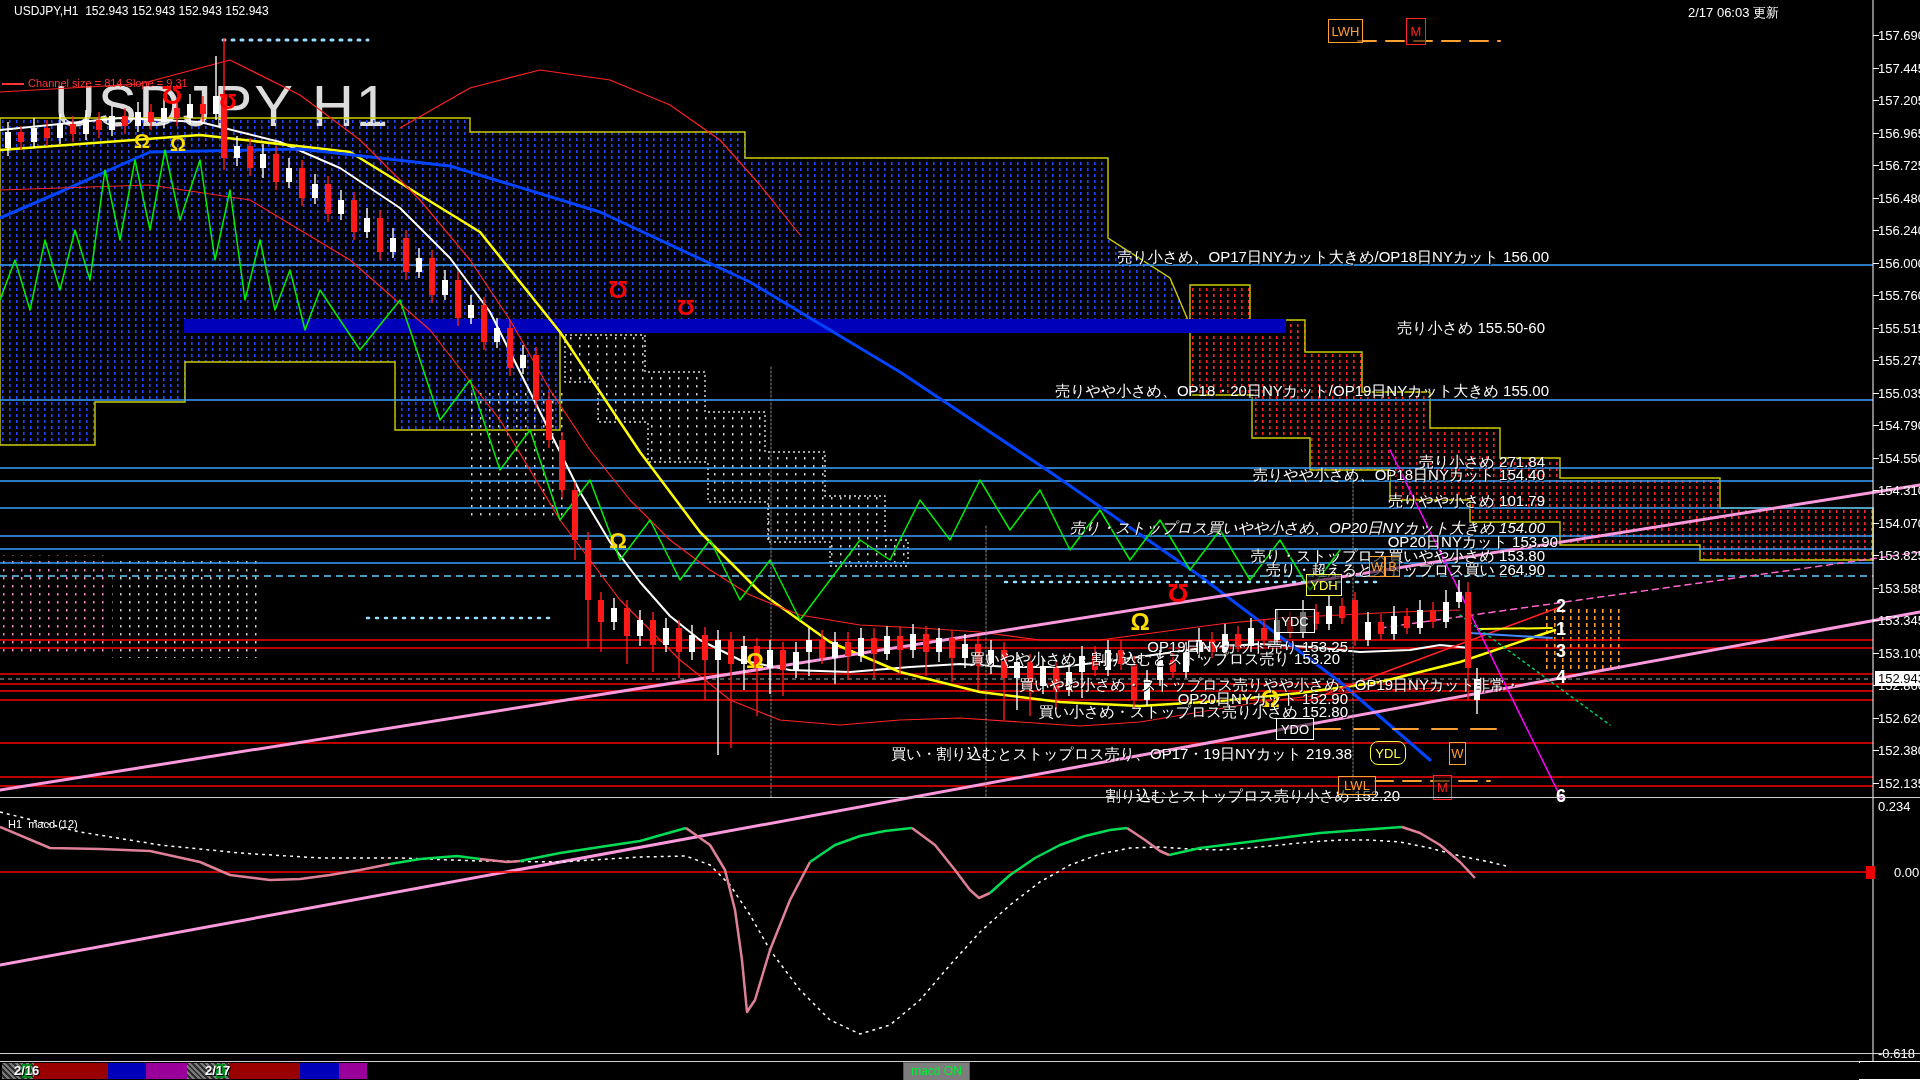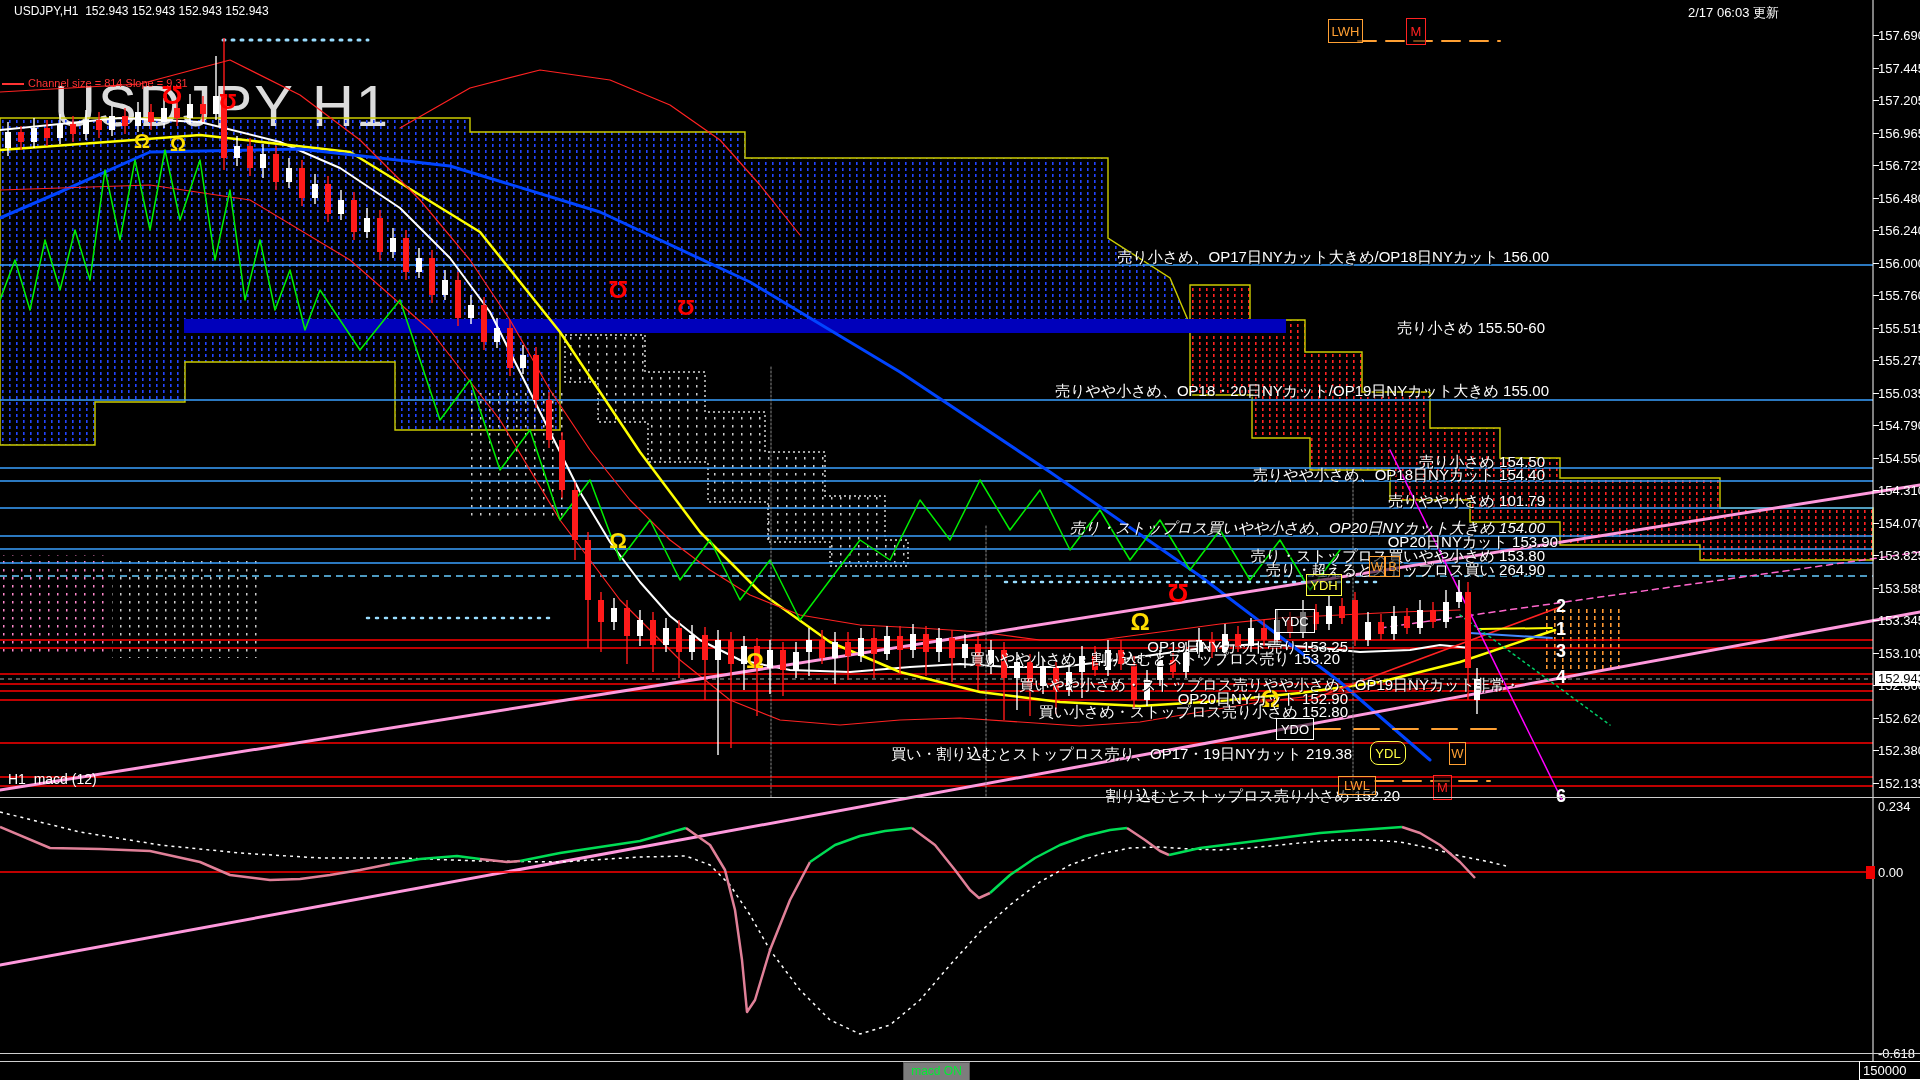--- a/index.html
+++ b/index.html
@@ -4,21 +4,21 @@
 <style>
   html,body{margin:0;padding:0;background:#000;}
   #stage{position:relative;width:1920px;height:1080px;background:#000;overflow:hidden;
          font-family:"Liberation Sans","DejaVu Sans",sans-serif;}
   .abs{position:absolute;}
   #watermark{left:54px;top:72px;font-size:58px;color:#dcdcdc;letter-spacing:2px;font-weight:400;}
   #ohlc{left:14px;top:4px;color:#fff;font-size:12px;white-space:pre;}
   #updtime{left:1688px;top:4px;color:#fff;font-size:13px;}
   #chaninfo{left:28px;top:77px;color:#ff3333;font-size:11px;}
   #chaninfo:before{content:"";position:absolute;left:-26px;top:6px;width:22px;height:2px;background:#ff3333;}
-  #macdlabel{left:8px;top:771px;color:#fff;font-size:14px;white-space:pre;}
+  #macdlabel{left:8px;top:818px;color:#fff;font-size:11px;white-space:pre;}
   .anno{position:absolute;color:#fff;font-size:15px;white-space:nowrap;transform:translateX(-100%);
         text-shadow:1px 1px 0 #000;}
   .axlabel{position:absolute;left:1878px;color:#fff;font-size:13px;}
   .tick{position:absolute;left:1873px;width:6px;height:1px;background:#fff;}
   .curprice{position:absolute;left:1875px;background:#fff;color:#000;font-size:13px;padding:0 3px;}
   .mbox{position:absolute;border:1px solid;background:rgba(0,0,0,.55);font-size:13px;
         display:flex;align-items:center;justify-content:center;}
   .chnum{position:absolute;color:#fff;font-size:18px;font-weight:bold;}
   #timeline{position:absolute;left:0;top:1063px;width:1920px;height:16px;background:#000;}
   .tseg{position:absolute;top:0;height:16px;}
@@ -380,21 +380,21 @@
 
   <div class="abs" id="ohlc">USDJPY,H1  152.943 152.943 152.943 152.943</div>
   <div class="abs" id="updtime">2/17 06:03 更新</div>
   <div class="abs" id="chaninfo">Channel size = 814 Slope = 9.31</div>
   <div class="abs" id="macdlabel">H1  macd (12)</div>
 
   <div id="anno-layer">
       <div class="anno" style="left: 1549px; top: 248px;">売り小さめ、OP17日NYカット大きめ/OP18日NYカット 156.00</div>
       <div class="anno" style="left: 1545px; top: 319px;">売り小さめ 155.50-60</div>
       <div class="anno" style="left: 1549px; top: 382px;">売りやや小さめ、OP18・20日NYカット/OP19日NYカット大きめ 155.00</div>
-      <div class="anno" style="left: 1545px; top: 453px;">売り小さめ 154.50</div>
+      <div class="anno" style="left: 1545px; top: 453px;">売り小さめ 271.84</div>
       <div class="anno" style="left: 1545px; top: 466px;">売りやや小さめ、OP18日NYカット 154.40</div>
       <div class="anno" style="left: 1545px; top: 492px;">売りやや小さめ 101.79</div>
       <div class="anno" style="left: 1545px; top: 519px; font-style: italic;">売り・ストップロス買いやや小さめ、OP20日NYカット大きめ 154.00</div>
       <div class="anno" style="left: 1545px; top: 533px; margin-left: 13px;">OP20日NYカット 153.90</div>
       <div class="anno" style="left: 1545px; top: 547px;">売り・ストップロス買いやや小さめ 153.80</div>
       <div class="anno" style="left: 1545px; top: 561px;">売り・超えるとストップロス買い 264.90</div>
       <div class="anno" style="left: 1348px; top: 638px;">OP19日NYカット売り 153.25</div>
       <div class="anno" style="left: 1340px; top: 650px;">買いやや小さめ・割り込むとストップロス売り 153.20</div>
       <div class="anno" style="left: 1520px; top: 676px;">買いやや小さめ・ストップロス売りやや小さめ、OP19日NYカット非常・</div>
       <div class="anno" style="left: 1348px; top: 690px;">OP20日NYカット 152.90</div>
@@ -459,32 +459,46 @@
       <div class="axlabel" style="top: 678px;">152.860</div>
       <div class="tick" style="top: 685px;"></div>
       <div class="axlabel" style="top: 711px;">152.620</div>
       <div class="tick" style="top: 718px;"></div>
       <div class="axlabel" style="top: 743px;">152.380</div>
       <div class="tick" style="top: 750px;"></div>
       <div class="axlabel" style="top: 776px;">152.135</div>
       <div class="tick" style="top: 783px;"></div>
       <div class="curprice" style="top: 671px;">152.943</div>
       <div class="axlabel" style="top: 799px;">0.234</div>
-      <div class="axlabel" style="top: 865px;">0.00</div>
+      <div class="axlabel" style="top: 865px; margin-left: 16px;">0.00</div>
       <div class="axlabel" style="top: 1046px;">-0.618</div>
     </div>
   <div id="num-layer">
       <div class="chnum" style="left: 1556px; top: 596px;">2</div>
       <div class="chnum" style="left: 1556px; top: 619px;">1</div>
       <div class="chnum" style="left: 1556px; top: 641px;">3</div>
       <div class="chnum" style="left: 1556px; top: 667px;">4</div>
       <div class="chnum" style="left: 1556px; top: 786px;">6</div>
     </div>
 
   <div class="wline" style="top:797px"></div>
   <div class="wline" style="top:1053px"></div>
   <div class="wline" style="top:1061px"></div>
 
   <div id="zeromark"></div>
   <div id="vol-box">150000</div>
 
+  <div id="timeline">
+      <div class="tseg hatch" style="left: 2px; width: 32px;"></div>
+      <div class="tseg" style="left: 34px; width: 74px; background: rgb(153, 0, 0);"></div>
+      <div class="tseg" style="left: 108px; width: 38px; background: rgb(0, 0, 187);"></div>
+      <div class="tseg" style="left: 146px; width: 41px; background: rgb(153, 0, 153);"></div>
+      <div class="tseg hatch" style="left: 187px; width: 42px;"></div>
+      <div class="tseg" style="left: 229px; width: 71px; background: rgb(153, 0, 0);"></div>
+      <div class="tseg" style="left: 300px; width: 39px; background: rgb(0, 0, 187);"></div>
+      <div class="tseg" style="left: 339px; width: 28px; background: rgb(153, 0, 153);"></div>
+      <div class="tgreen" style="left: 22px; width: 9px;"></div>
+      <div class="tgreen" style="left: 216px; width: 9px;"></div>
+      <div class="tlabel" style="left: 14px;">2/16</div>
+      <div class="tlabel" style="left: 205px;">2/17</div>
+    </div>
   <div class="abs" id="macdbtn">macd ON</div>
 </div>
 
 </body></html>

